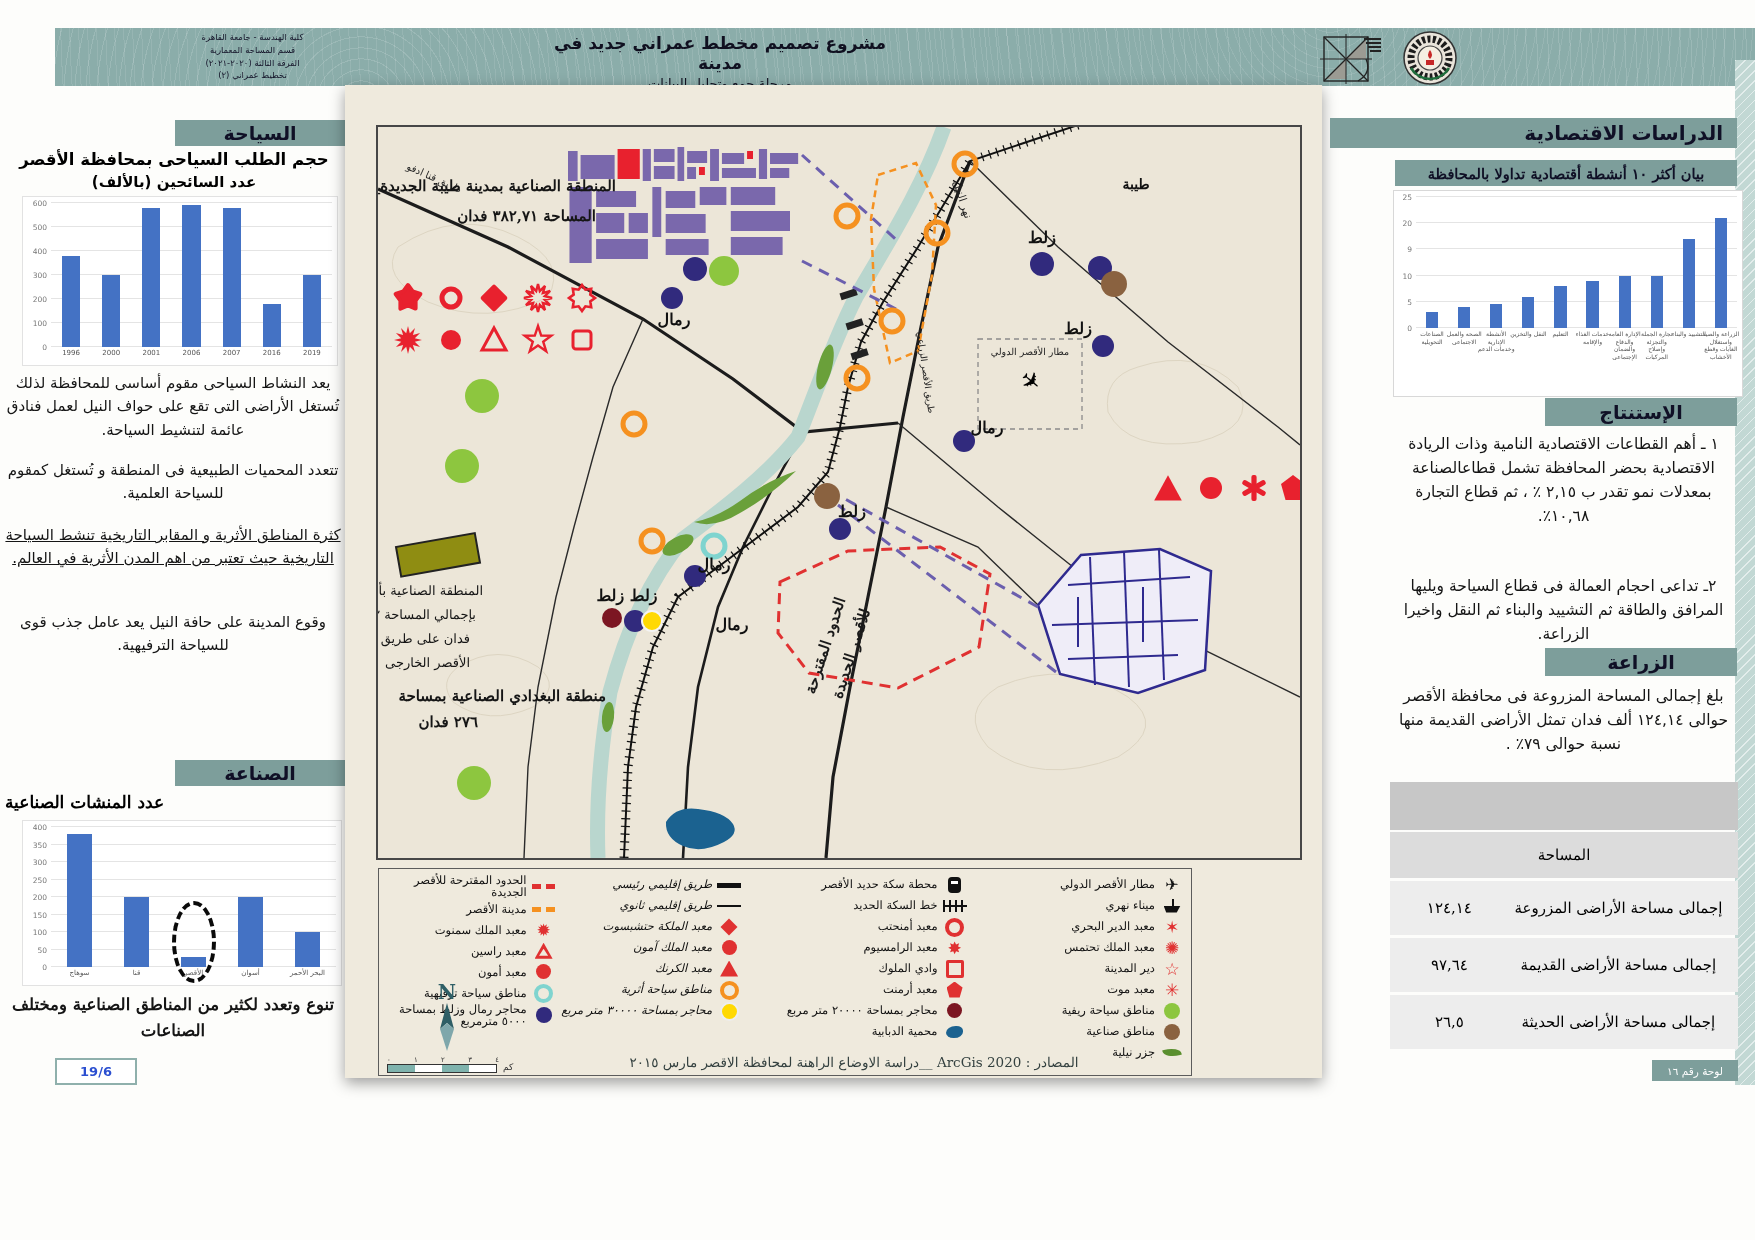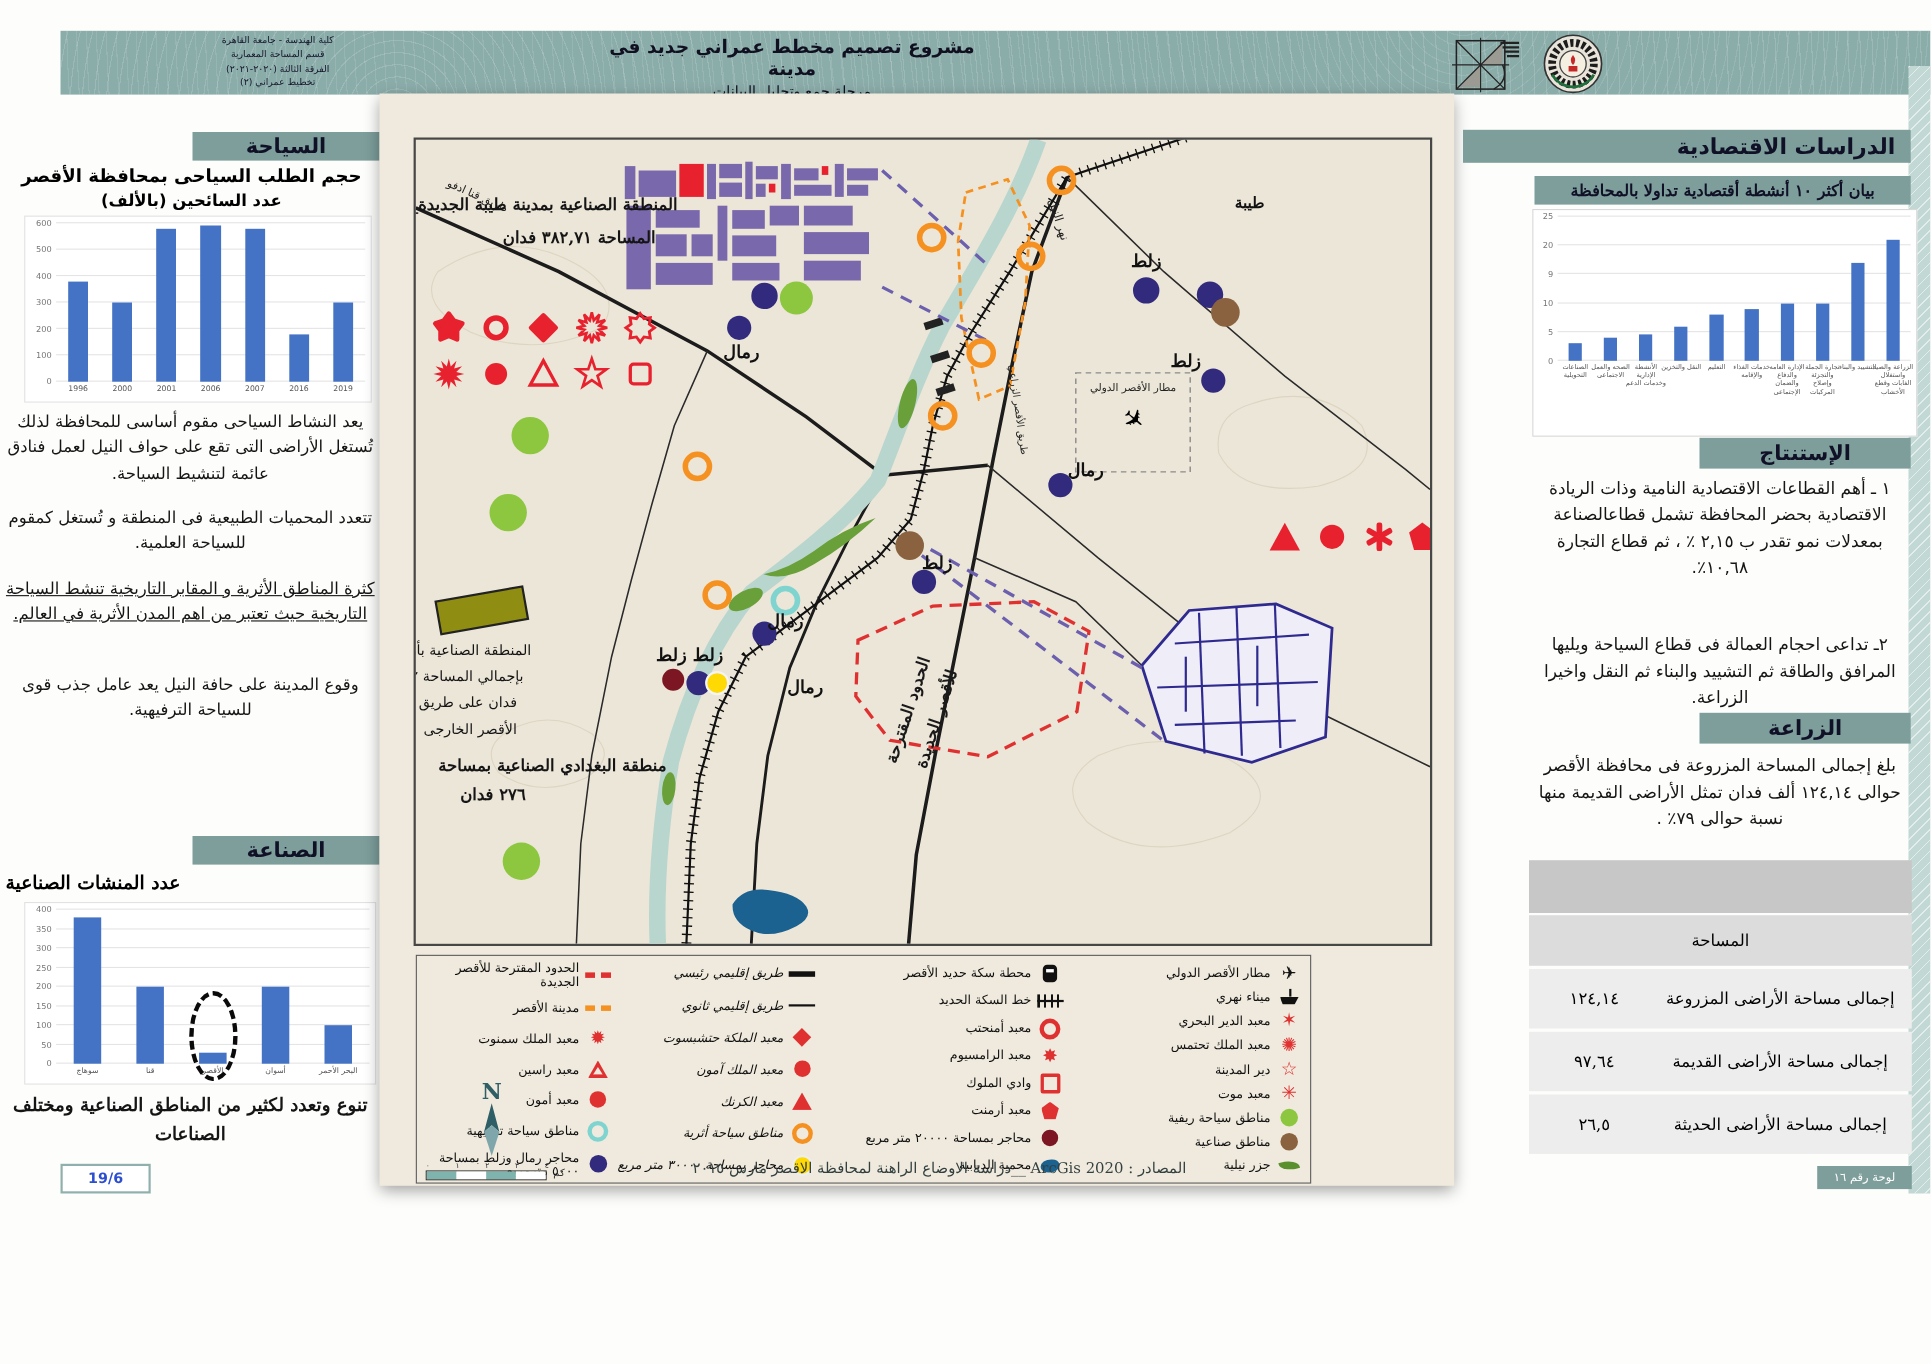--- a/index.html
+++ b/index.html
@@ -51,21 +51,21 @@
   .chart-econ .ch-bar{width:38%;}
   .ch-xl{position:absolute;top:100%;margin-top:2px;font-size:7px;color:#555;text-align:center;width:150%;line-height:1.2;direction:rtl;}
   .chart-econ .ch-xl{font-size:6px;width:118%;line-height:1.25;}
   .ch-circle{position:absolute;bottom:-16px;left:50%;transform:translateX(-50%);width:36px;height:74px;
              border:4px dashed #0a0a0a;border-radius:50%;}
   
   .map-panel{left:345px;top:85px;width:977px;height:993px;background:#efeadd;box-shadow:0 5px 14px rgba(0,0,0,.38);}
   .map-frame{left:31px;top:40px;width:922px;height:731px;border:2px solid #474747;background:#ece6d8;}
   .legend-box{left:33px;top:783px;width:812px;height:206px;border:1.5px solid #5c5c5c;}
   .legend-grid{position:absolute;inset:5px 7px 5px 7px;display:flex;direction:rtl;gap:2px;}
-  .lg-col{display:flex;flex-direction:column;justify-content:space-between;}
+  .lg-col{display:flex;flex-direction:column;}
   .lg-col:nth-child(1){flex:0 0 27%;}
   .lg-col:nth-child(2){flex:0 0 28%;}
   .lg-col:nth-child(3){flex:0 0 23%;font-style:italic;}
   .lg-col:nth-child(4){flex:0 0 21%;}
   .lg-row{display:flex;align-items:center;gap:5px;min-height:21px;direction:rtl;}
   .lg-lb{font-size:11.5px;line-height:1.05;color:#101010;font-family:"DejaVu Serif",serif;}
   .lic{flex:0 0 24px;height:20px;position:relative;display:block;}
   .lic::before{display:block;margin:0 auto;content:"";}
   .lic-road-main::before{width:24px;height:5px;background:#111;margin-top:8px;}
   .lic-road-secondary::before{width:24px;height:2px;background:#111;margin-top:9px;}

